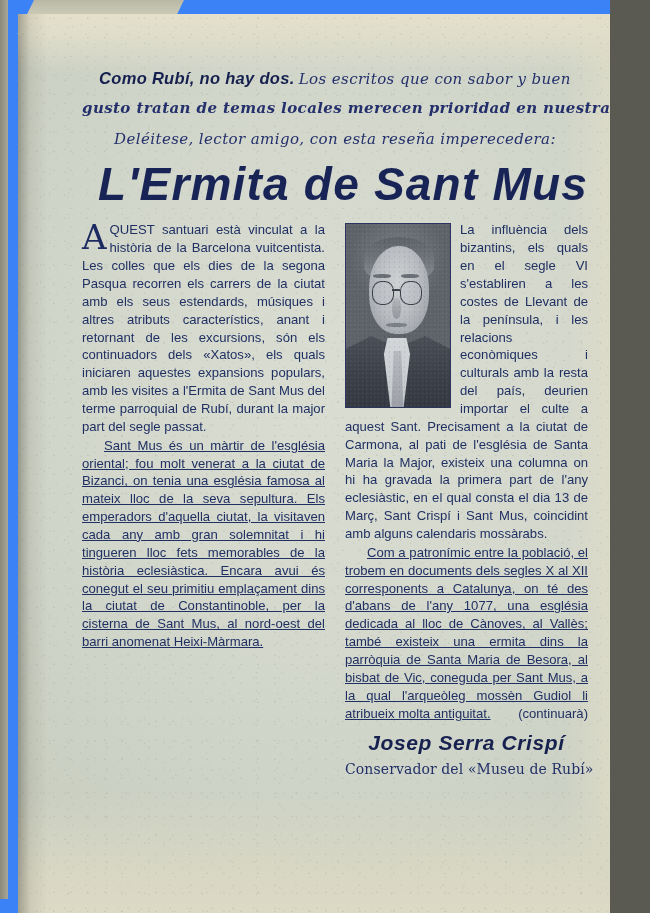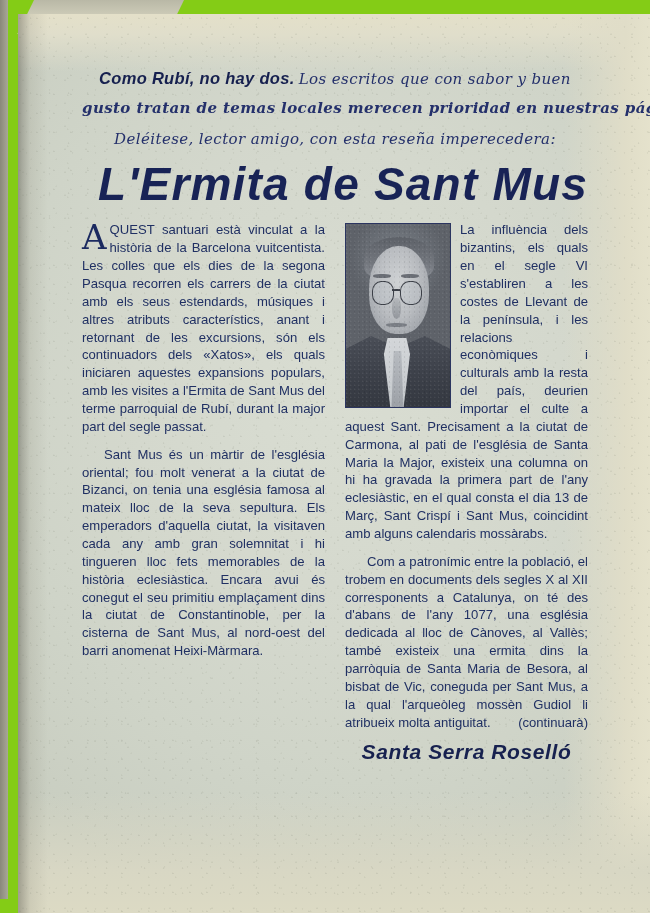--- a/index.html
+++ b/index.html
@@ -1,25 +1,26 @@
 <!DOCTYPE html>
 <html><head>
 <meta charset="utf-8">
 <style>
   html, body {
     margin: 0; padding: 0;
     background: #5a5a52;
   }
   .page-wrap {
     position: relative;
-    width: 650px;
+    width: 582px;
     height: 913px;
     overflow: hidden;
-    background: #84cc16;
+    background: #3b82f6;
     font-family: "Liberation Sans", sans-serif;
+    padding-left: 28px;
   }
 
   
   .paper {
     position: absolute;
     left: 18px; top: 14px;
     width: 632px; height: 899px;
     background:
       radial-gradient(ellipse 75% 60% at 52% 42%, #d9ddd2 0%, #d4d8cd 45%, #cfd4c8 72%, #c9cec1 100%);
     box-shadow: -3px 0 6px rgba(0,0,0,0.35) inset;
@@ -132,21 +133,21 @@
     width: 243px;
     font-family: "Liberation Sans", sans-serif;
     font-size: 13.1px;
     line-height: 1.365;
     text-align: justify;
     color: #203063;
     -webkit-hyphens: none;
     hyphens: none;
   }
   .col p { margin: 0; text-indent: 22px; }
-  .col p + p { margin-top: 10px; }
+  .col p + p { margin-top: 1px; text-decoration: underline; }
 
   
   .dropcap {
     float: left;
     font-family: "DejaVu Serif", serif;
     font-size: 34px;
     line-height: 0.84;
     padding: 2px 2px 0 0;
     margin-right: 1px;
     color: #1b2a60;
@@ -323,20 +324,21 @@
               <div class="ph-bridge"></div>
               <div class="ph-nose"></div>
               <div class="ph-mouth"></div>
             </div>
             <div class="photo-grain"></div>
           </div>
           <p class="lead">La influència dels bizantins, els quals en el segle VI s'establiren a les costes de Llevant de la península, i les relacions econòmiques i culturals amb la resta del país, deurien importar el culte a aquest Sant. Precisament a la ciutat de Carmona, al pati de l'església de Santa Maria la Major, existeix una columna on hi ha gravada la primera part de l'any eclesiàstic, en el qual consta el dia 13 de Març, Sant Crispí i Sant Mus, coincidint amb alguns calendaris mossàrabs.</p>
           <p><span>Com a patronímic entre la població, el trobem en documents dels segles X al XII corresponents a Catalunya, on té des d'abans de l'any 1077, una església dedicada al lloc de Cànoves, al Vallès; també existeix una ermita dins la parròquia de Santa Maria de Besora, al bisbat de Vic, coneguda per Sant Mus, a la qual l'arqueòleg mossèn Gudiol li atribueix molta antiguitat.</span> <span class="continued">(continuarà)</span></p>
 
           <div class="signature">
-            <div class="sig-name">Santa Serra Roselló</div>
+            <div class="sig-name">Josep Serra Crispí</div>
+            <div class="sig-role">Conservador del «Museu de Rubí»</div>
           </div>
         </div>
 
       </div>
     </div>
   </div>
 </div>
 
 </body></html>

